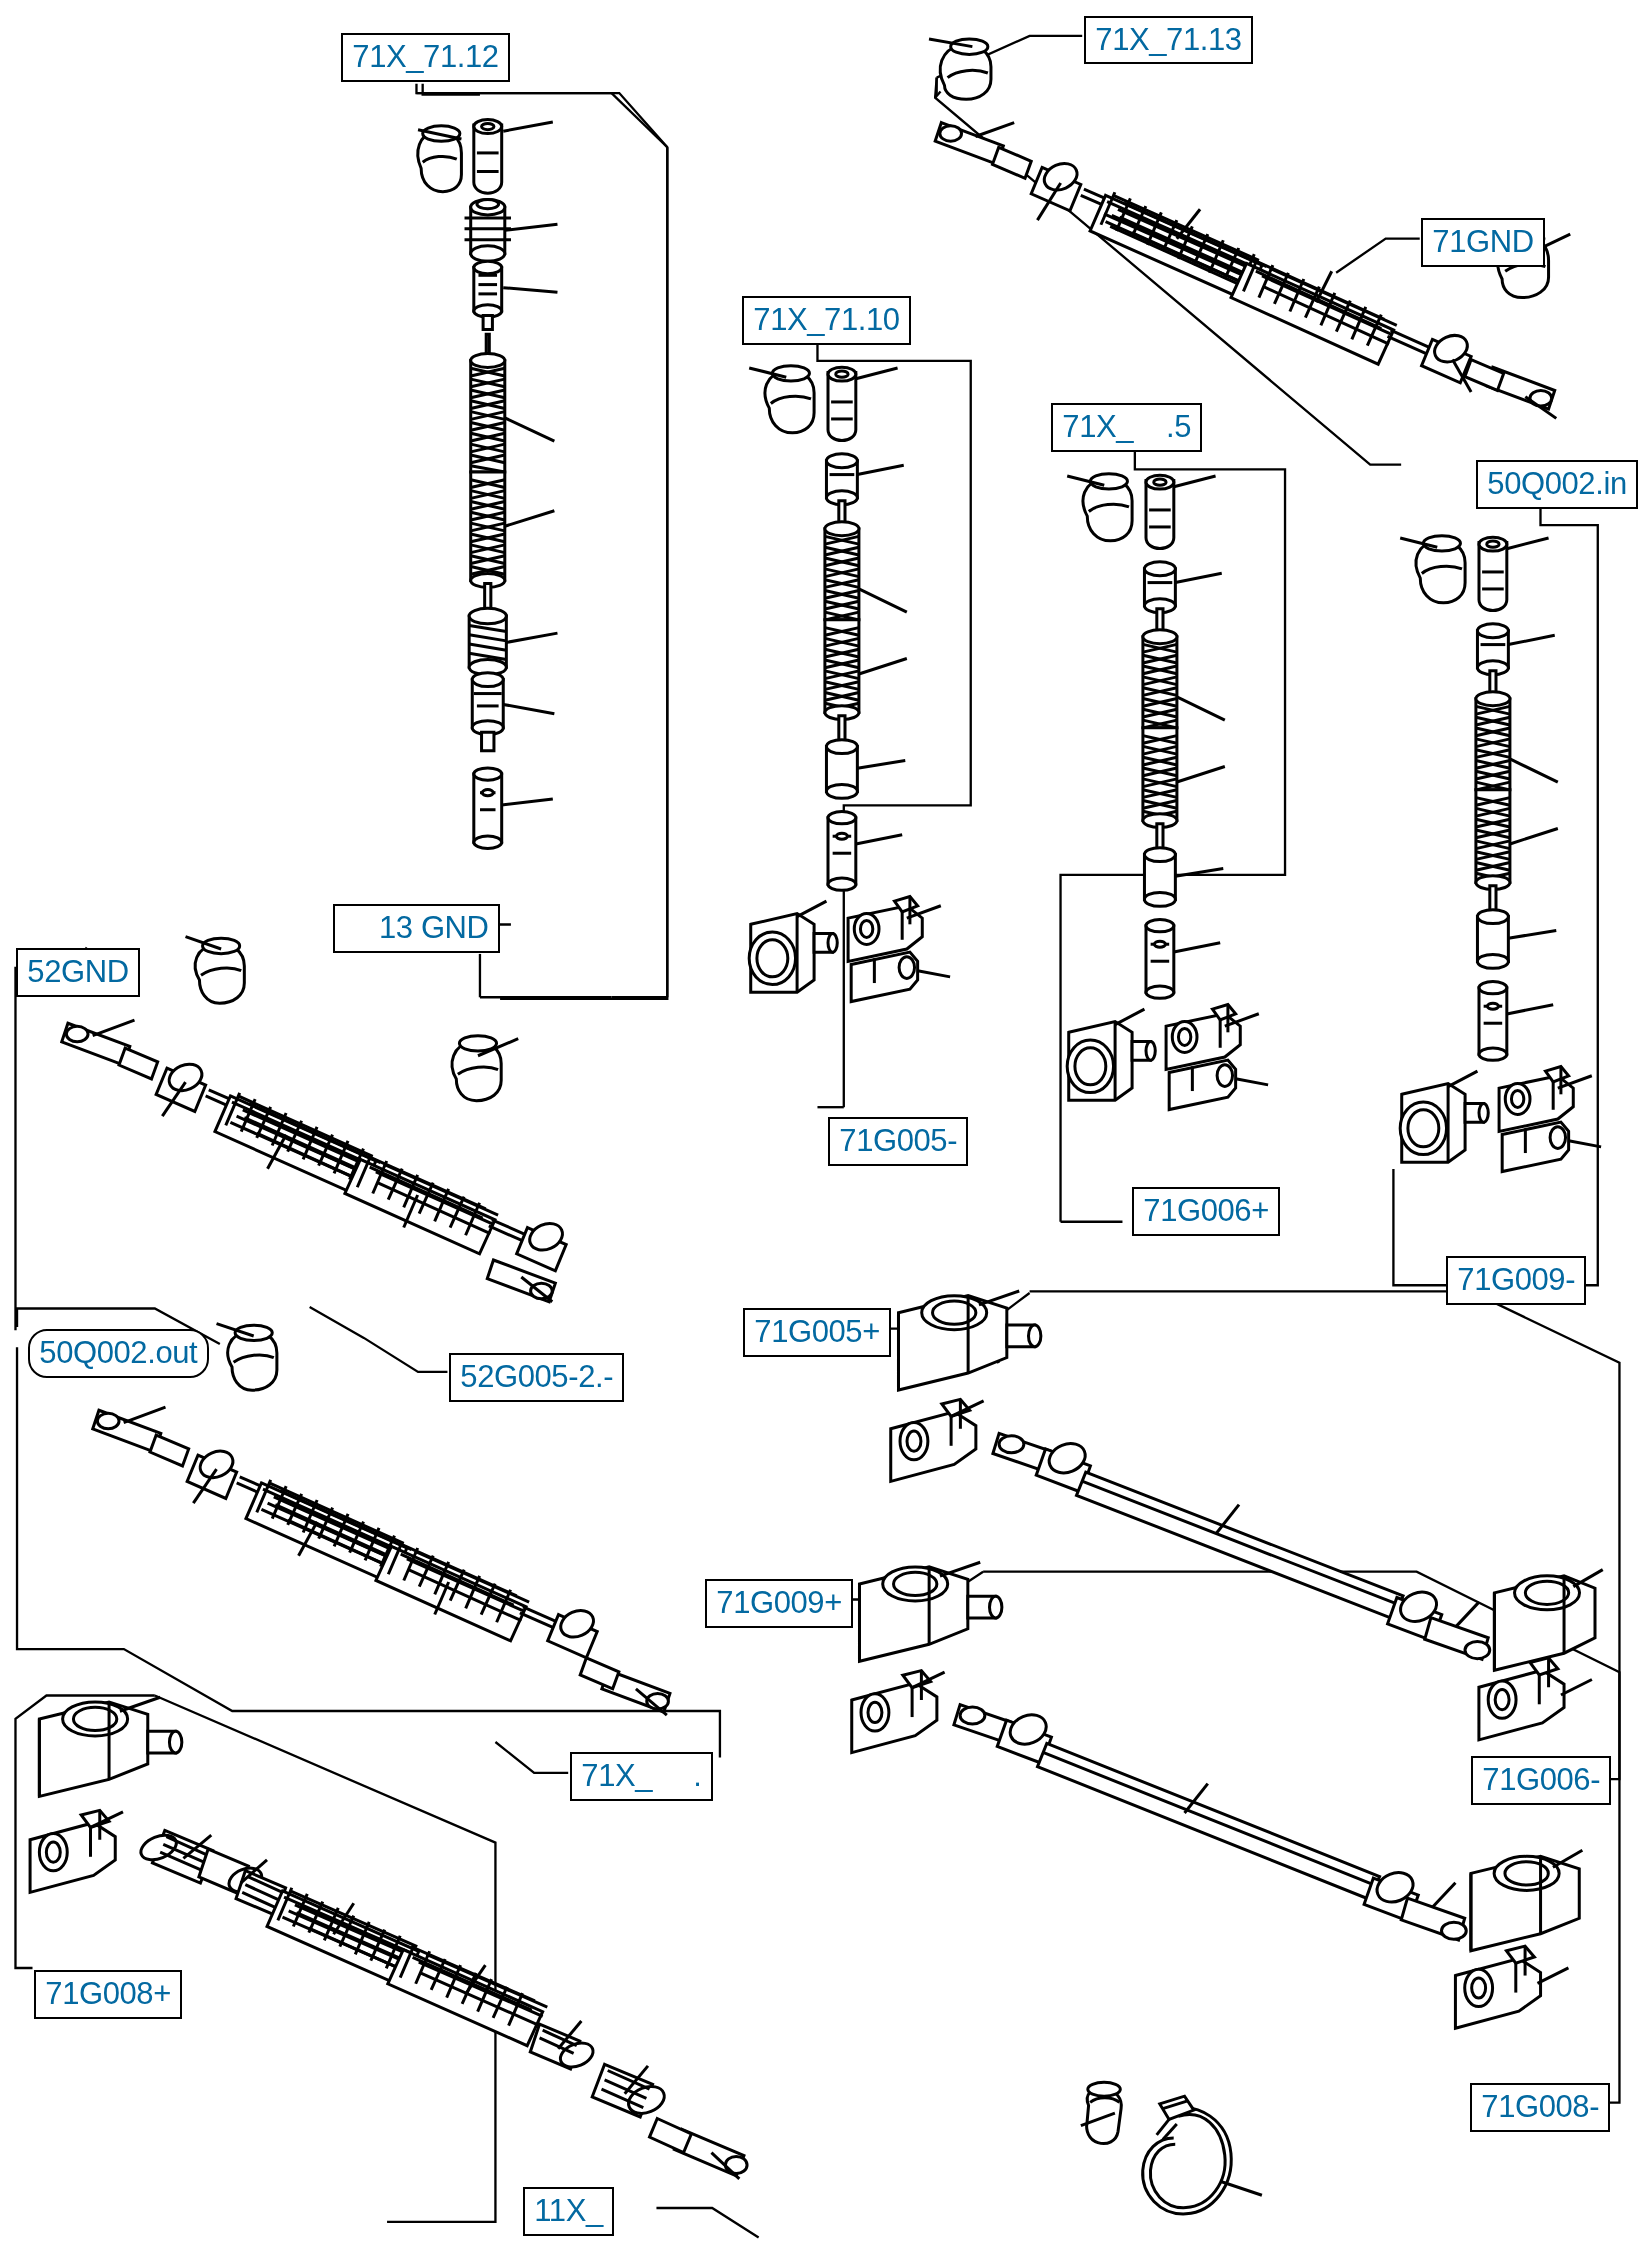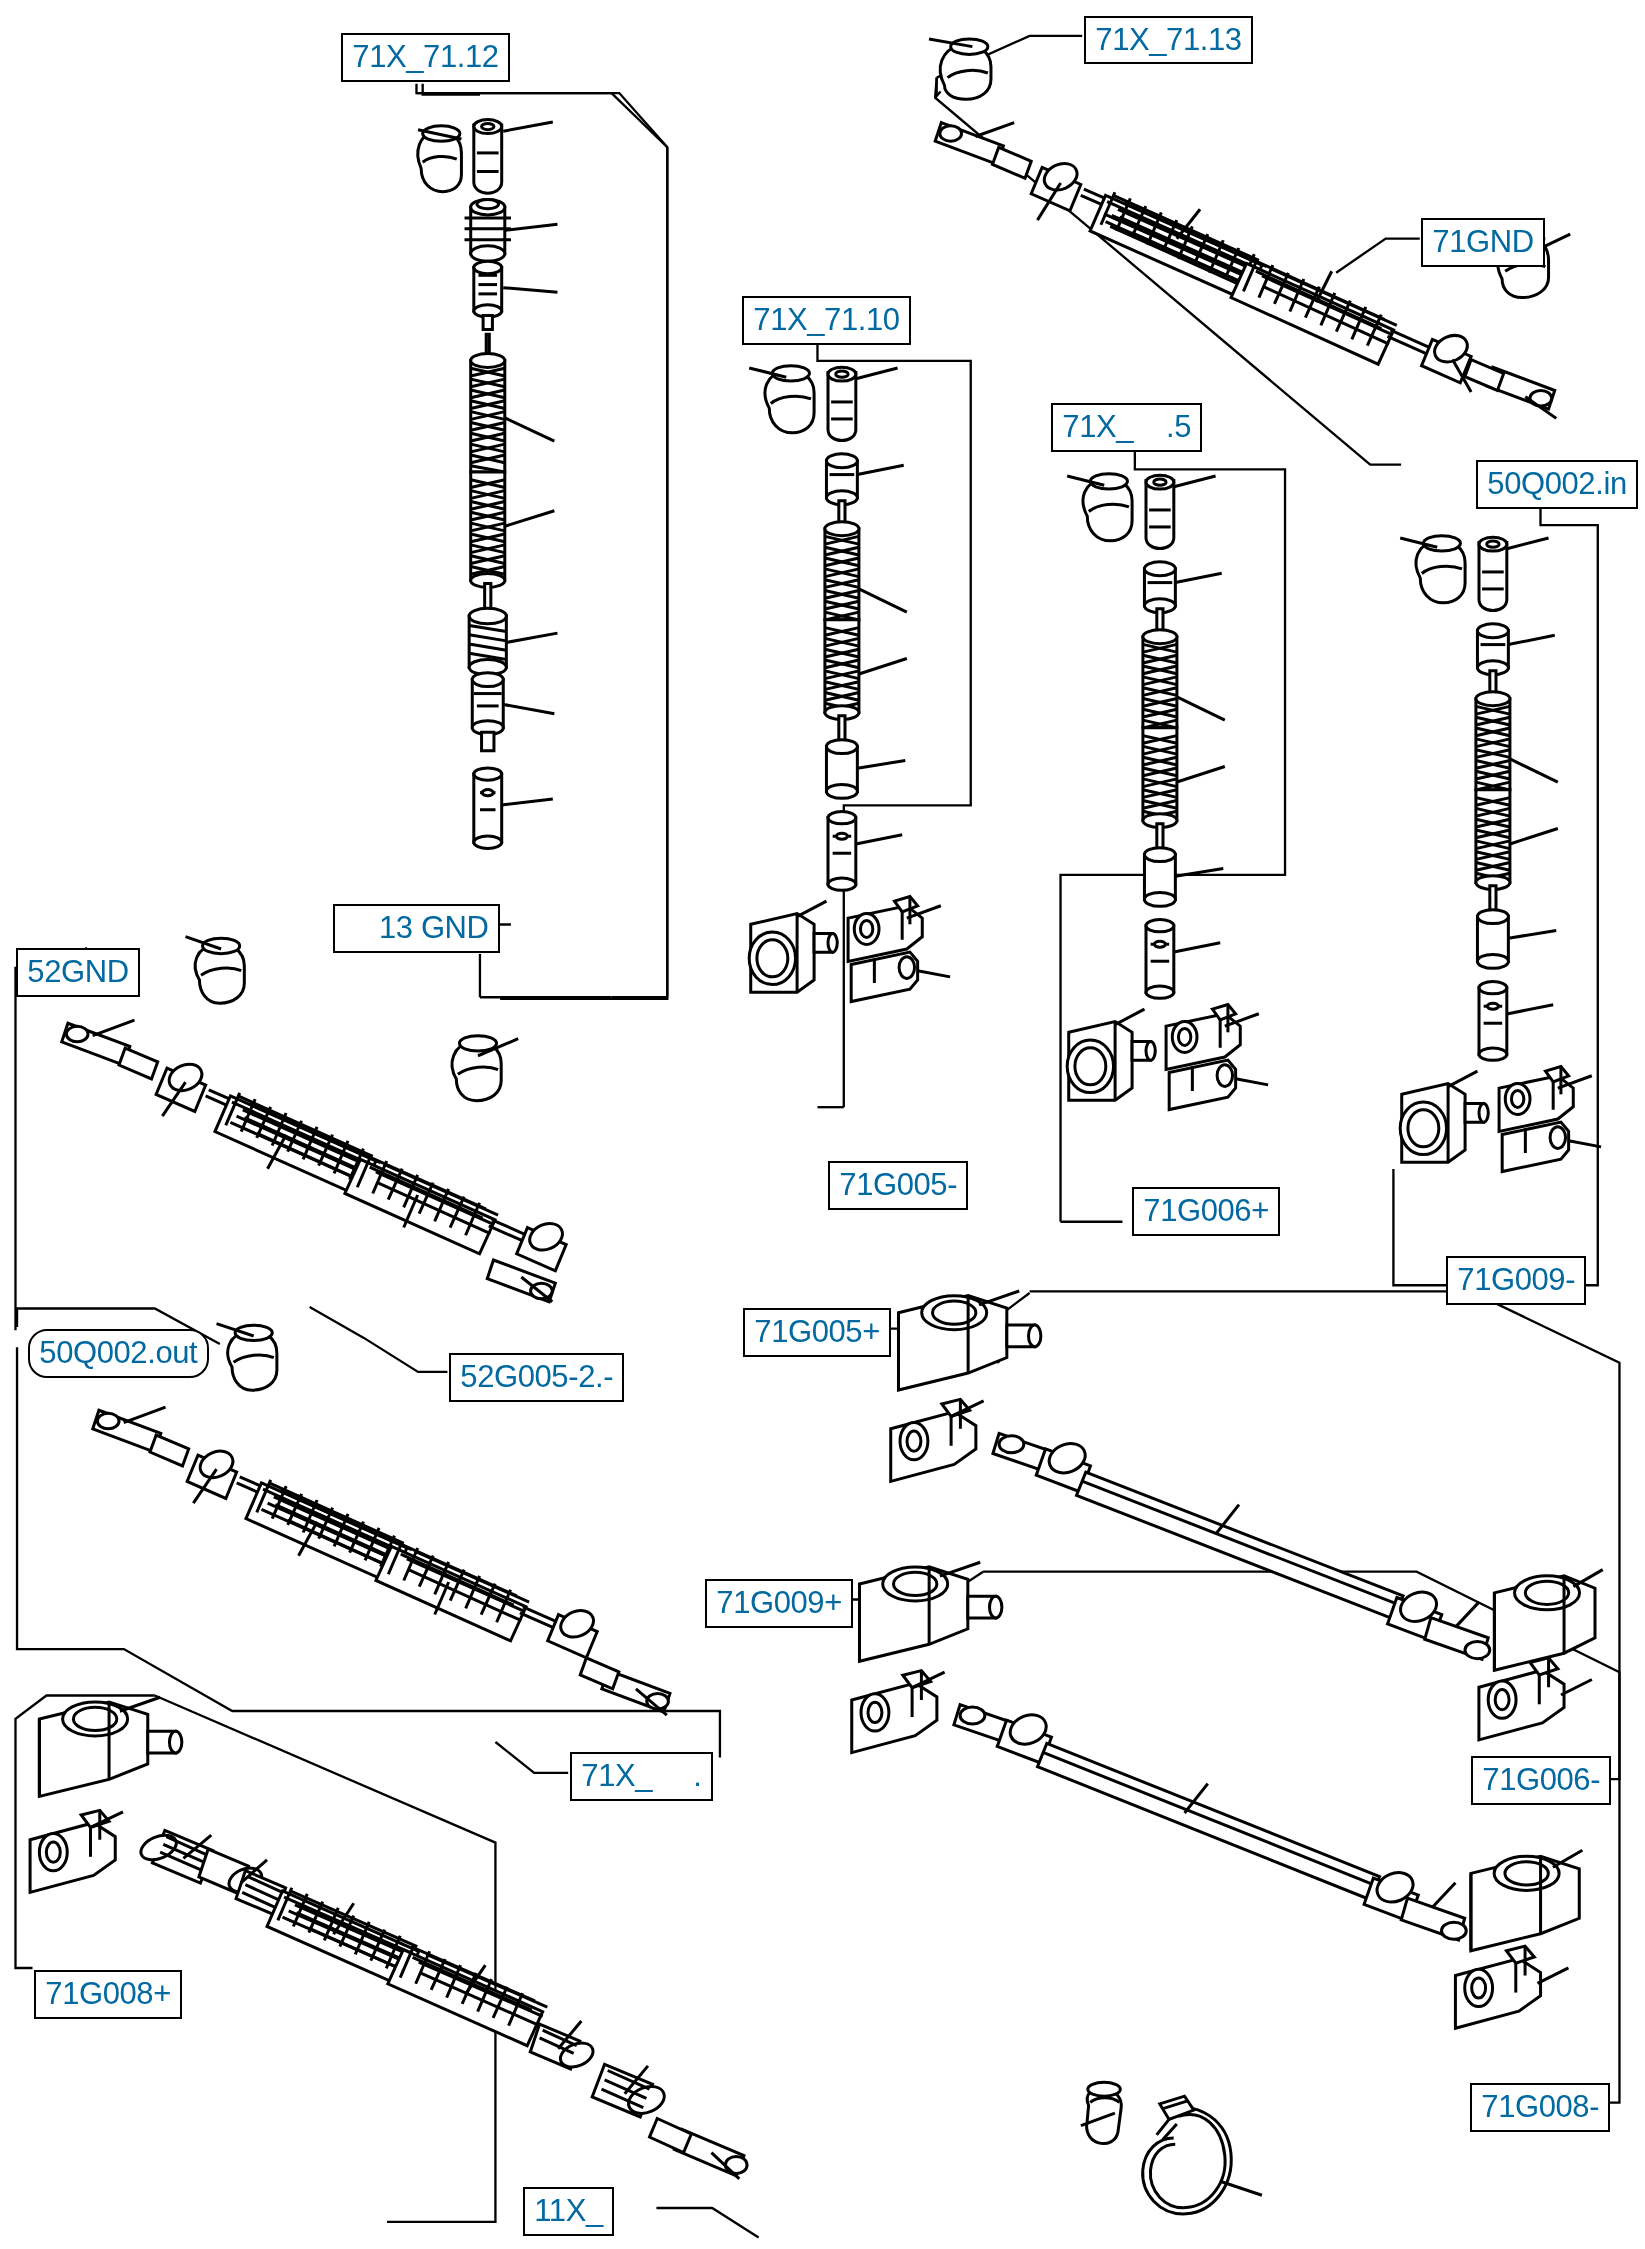--- a/index.html
+++ b/index.html
@@ -753,21 +753,21 @@
   </div>
 
   <div class="tag" style="left:341px;top:33px;">71X_71.12</div>
   <div class="tag" style="left:1084px;top:15.5px;">71X_71.13</div>
   <div class="tag" style="left:1421px;top:218px;">71GND</div>
   <div class="tag" style="left:742px;top:296px;">71X_71.10</div>
   <div class="tag" style="left:1051px;top:403px;">71X_    .5</div>
   <div class="tag" style="left:1476px;top:460px;">50Q002.in</div>
   <div class="tag" style="left:333px;top:904px;padding-left:44px;">13 GND</div>
   <div class="tag" style="left:16px;top:948px;">52GND</div>
-  <div class="tag" style="left:828px;top:1117px;margin-top:44px;">71G005-</div>
+  <div class="tag" style="left:828px;top:1117px;">71G005-</div>
   <div class="tag" style="left:1132px;top:1187px;">71G006+</div>
   <div class="tag" style="left:1446px;top:1256px;">71G009-</div>
   <div class="tag" style="left:28px;top:1329px;border-radius:19px;">50Q002.out</div>
   <div class="tag" style="left:449px;top:1353px;">52G005-2.-</div>
   <div class="tag" style="left:743px;top:1308px;">71G005+</div>
   <div class="tag" style="left:705px;top:1579px;">71G009+</div>
   <div class="tag" style="left:570px;top:1752px;">71X_     .</div>
   <div class="tag" style="left:1471px;top:1756px;">71G006-</div>
   <div class="tag" style="left:34px;top:1970px;">71G008+</div>
   <div class="tag" style="left:1470px;top:2083px;">71G008-</div>

